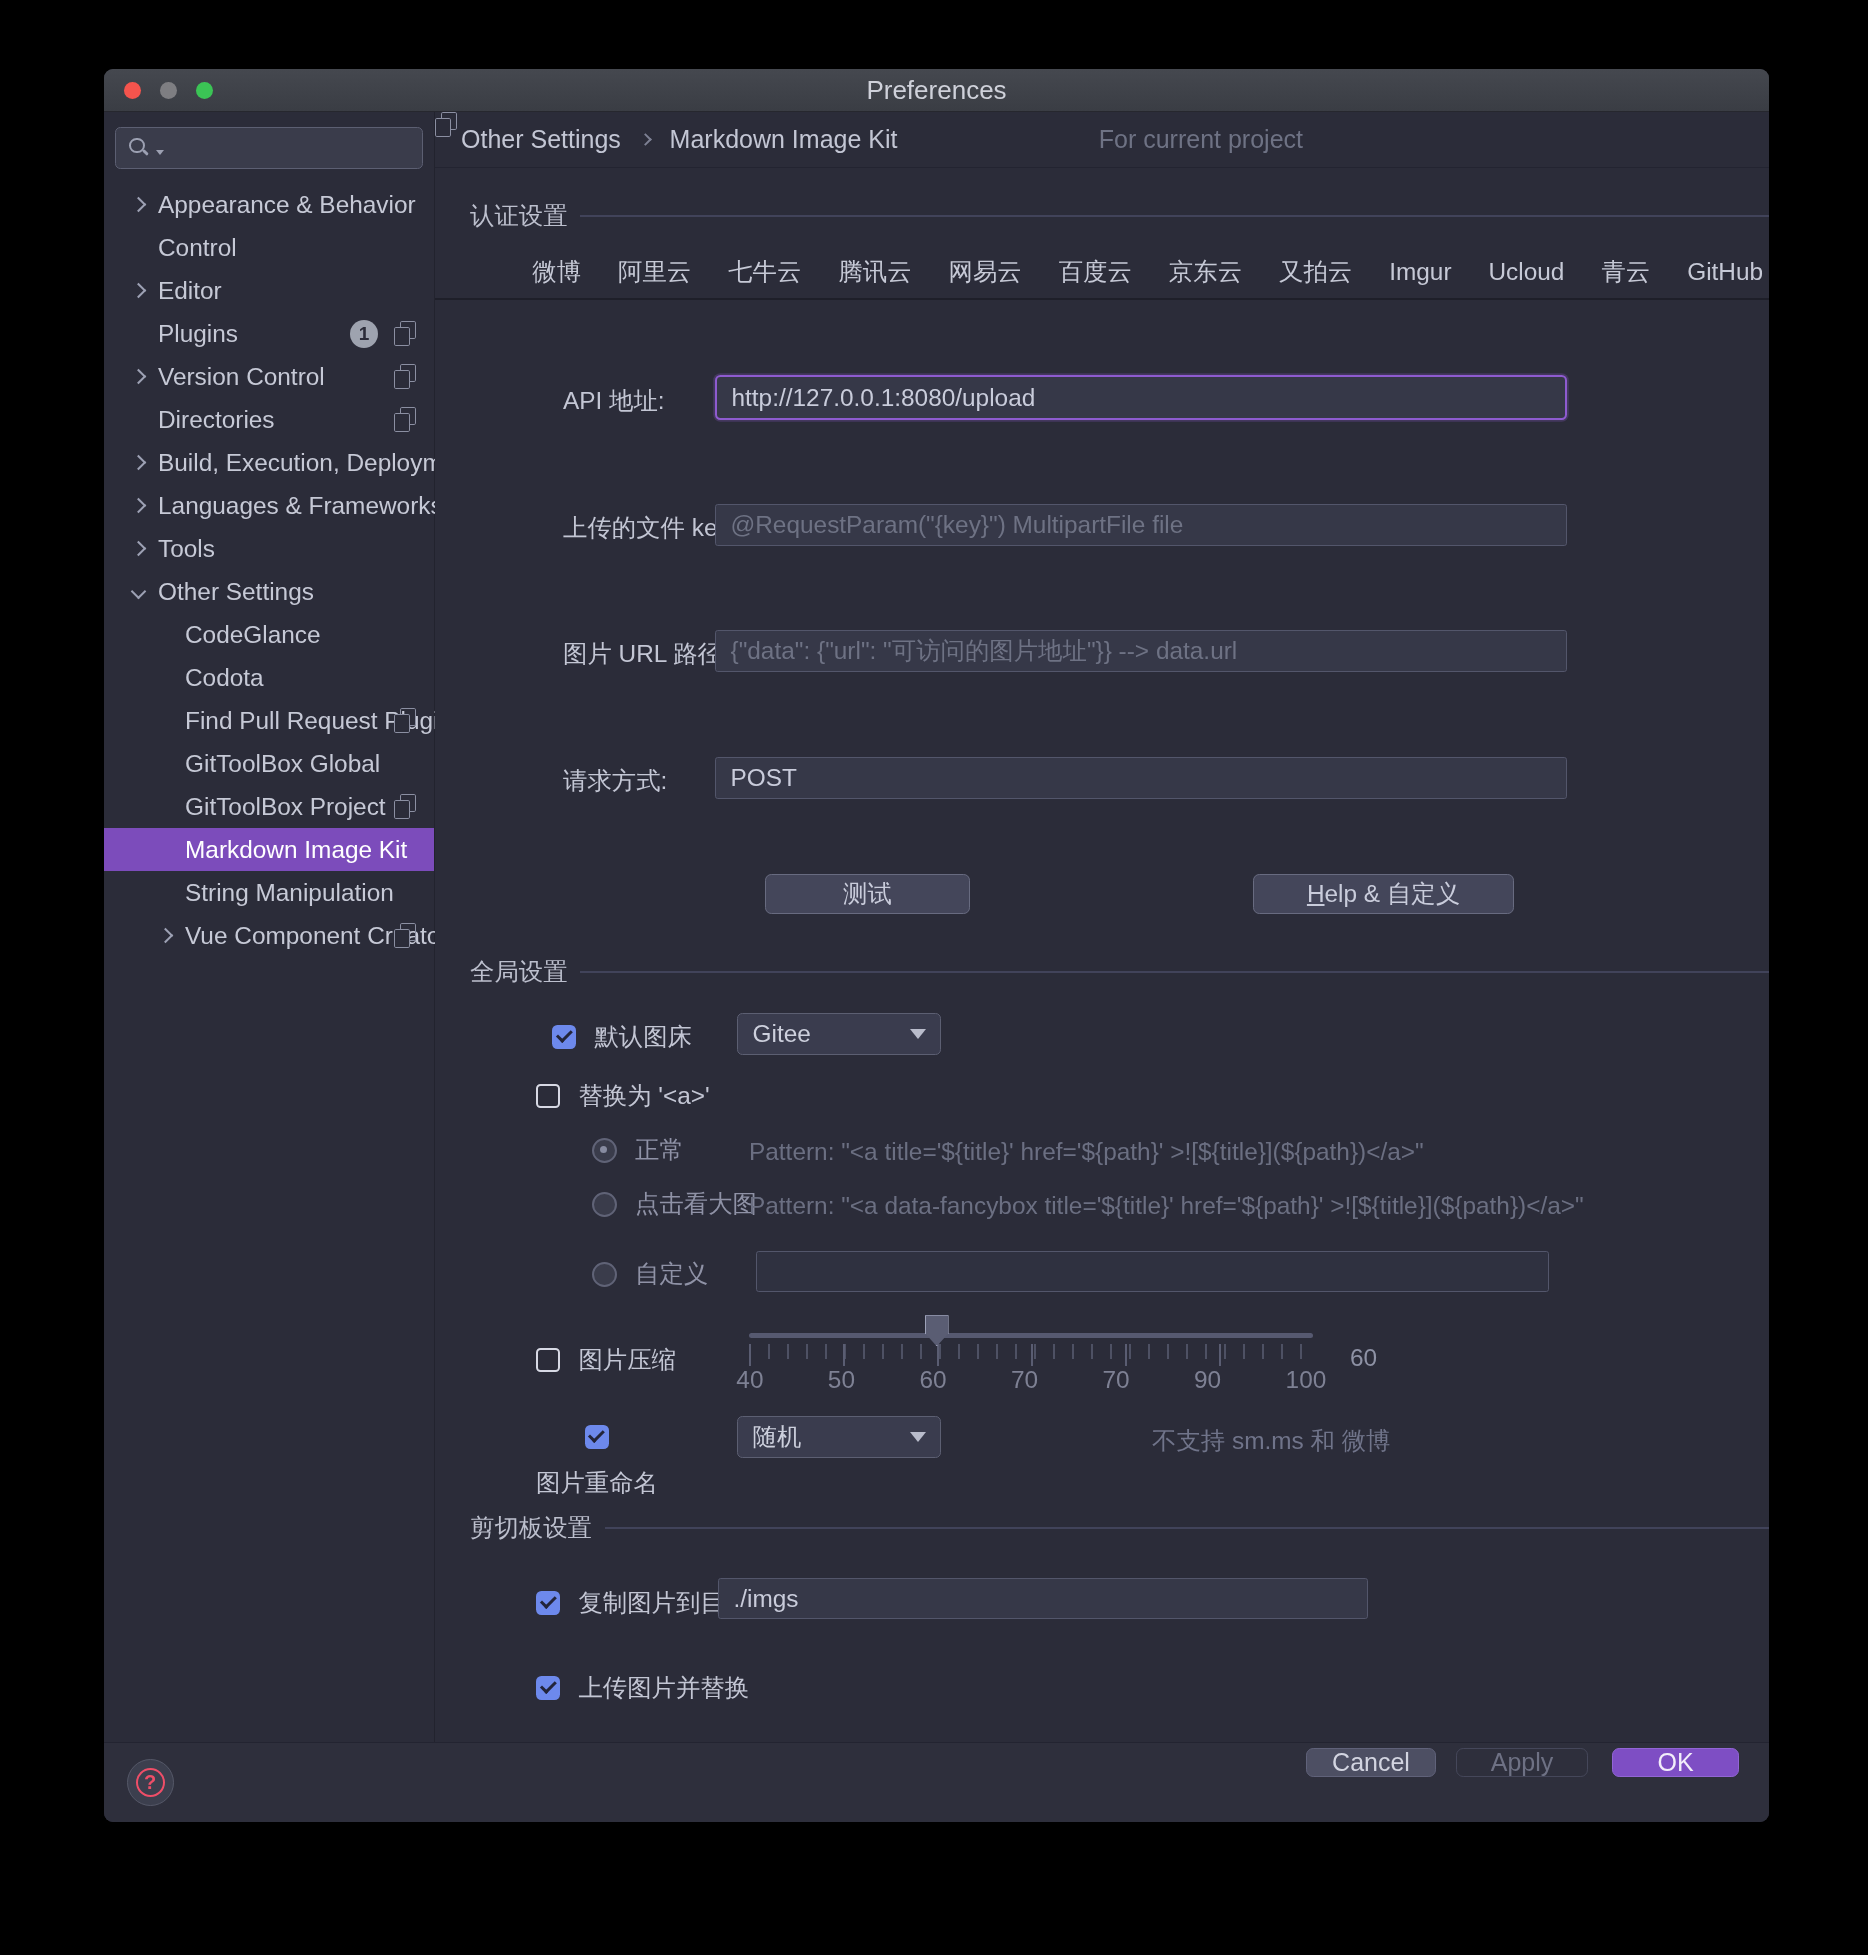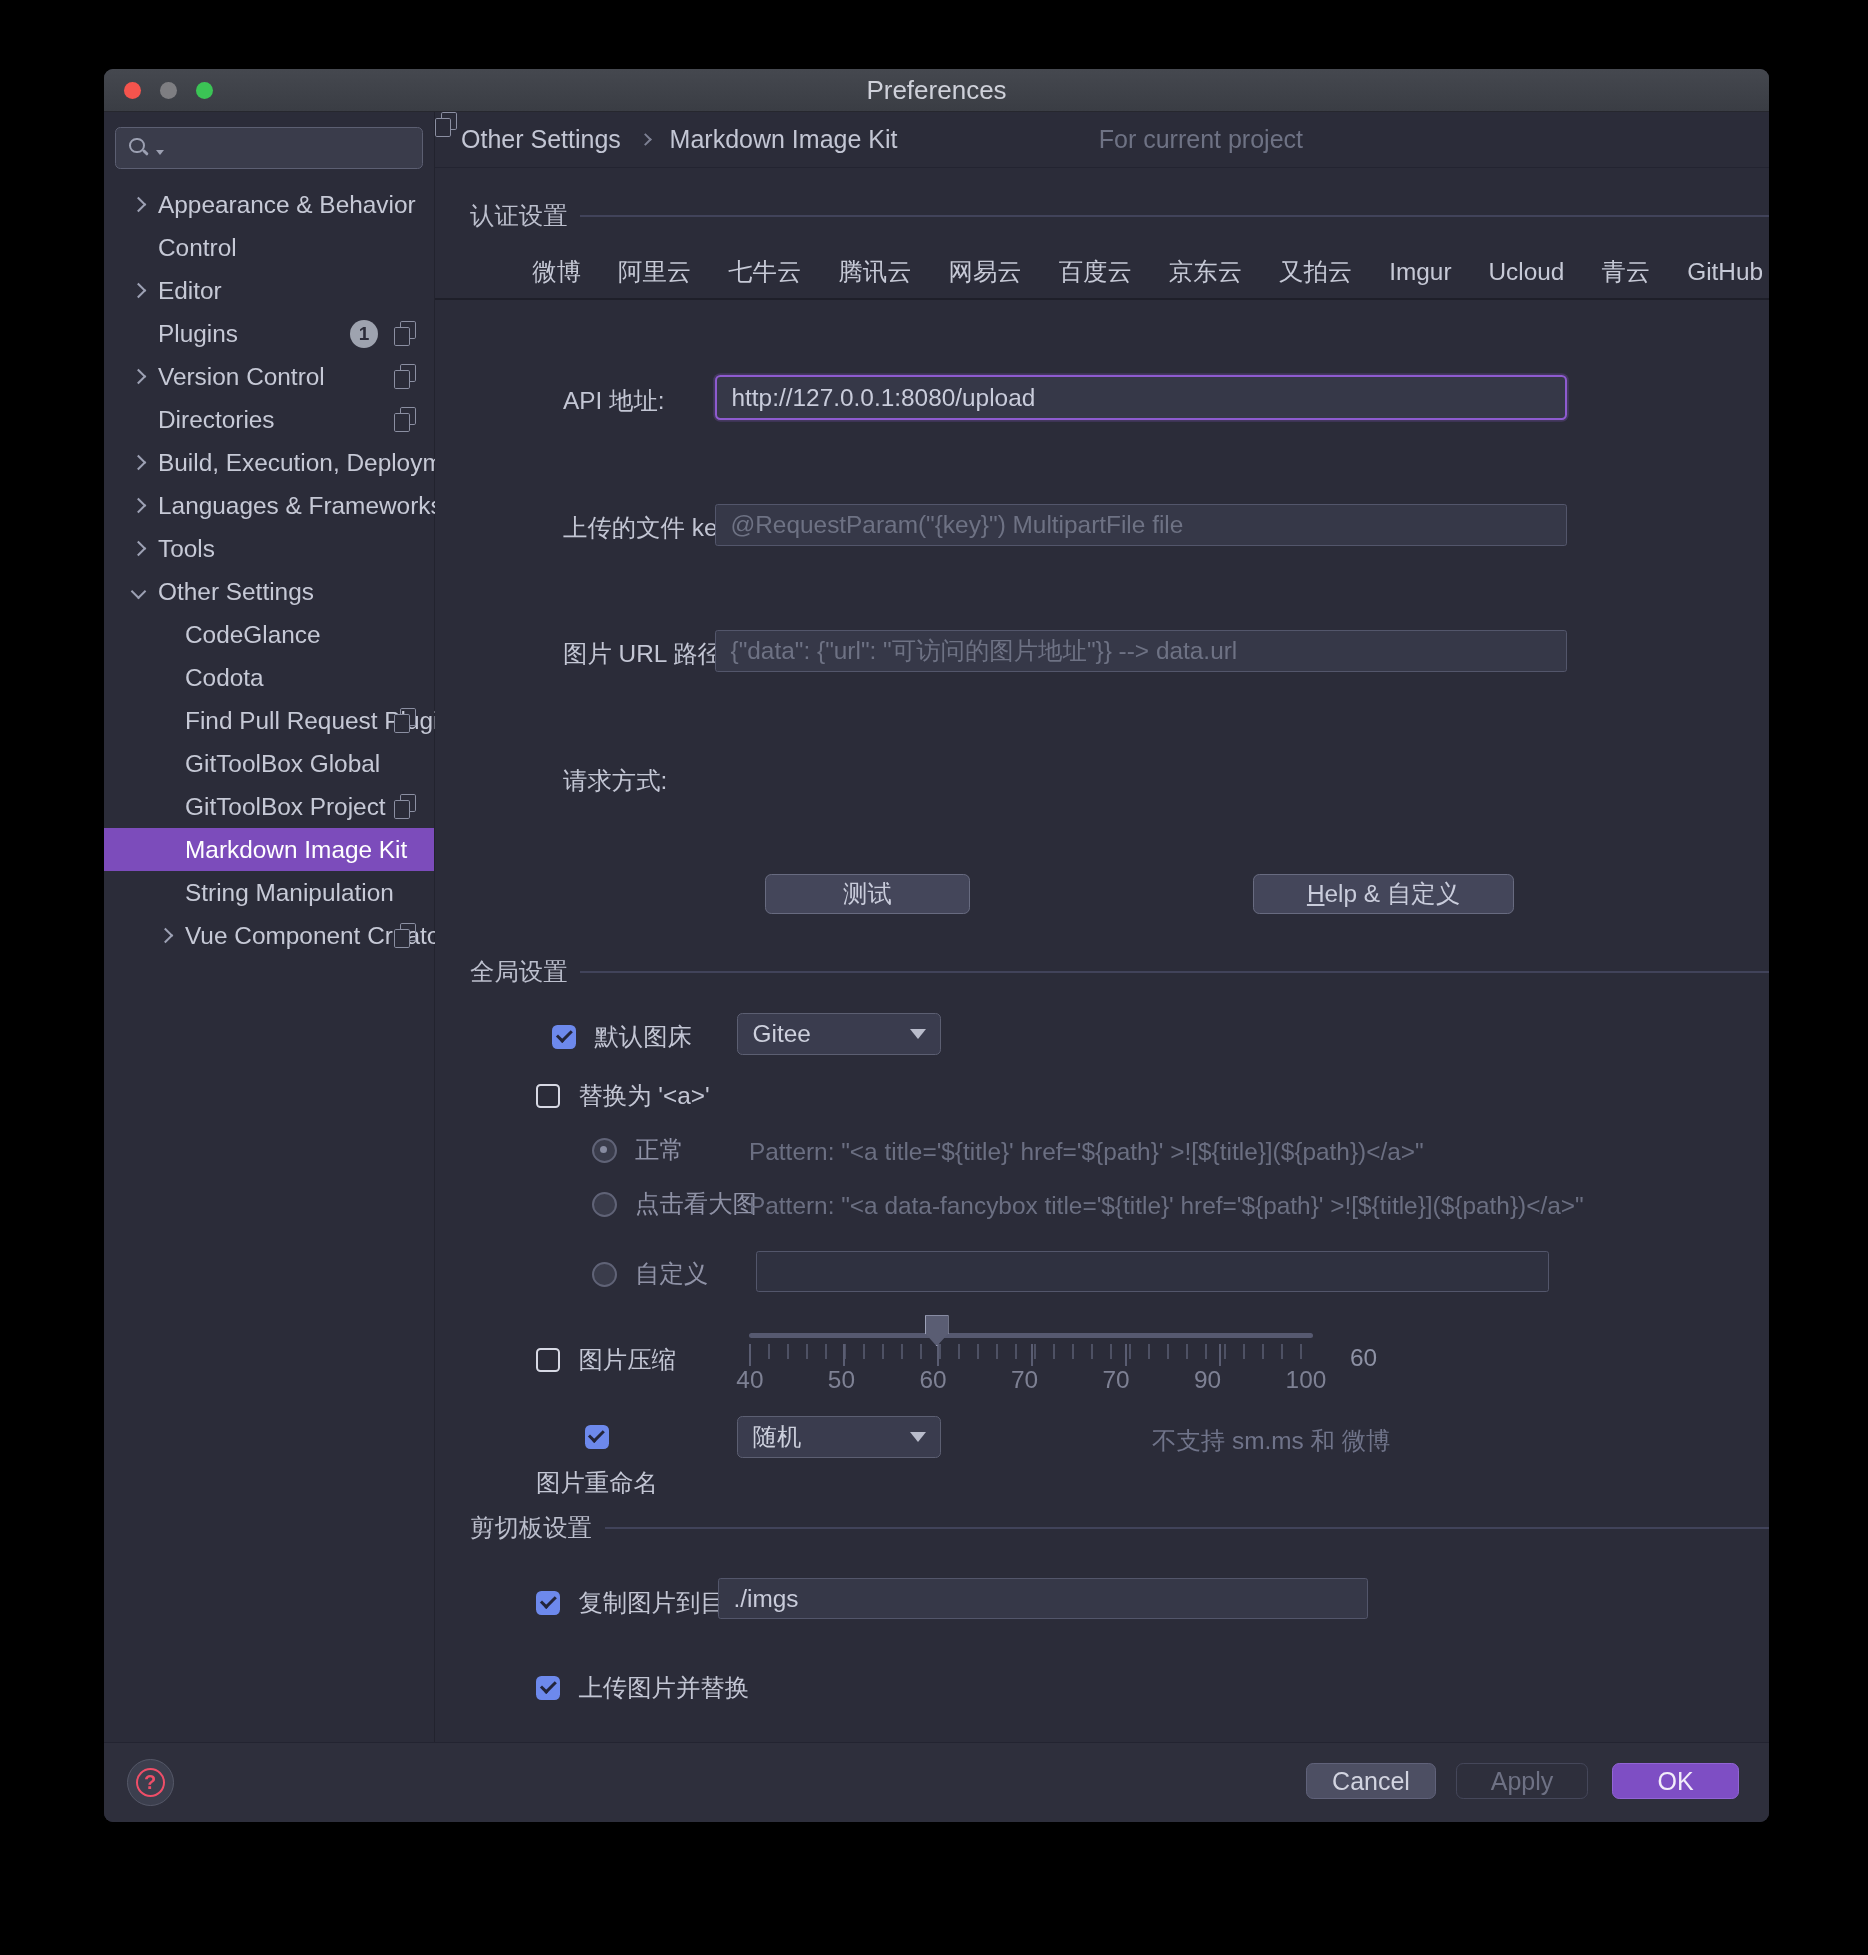--- a/index.html
+++ b/index.html
@@ -118,21 +118,21 @@
 
   .note { position:absolute; left:717px; color:#70748A; font-size:24.4px; }
 
   
   .footer { position:absolute; left:0; right:0; bottom:0; height:80px; background:#2E2F3C; border-top:0.9px solid #232431; }
   .helpbtn { position:absolute; left:22.6px; top:16.3px; width:47px; height:47px; border-radius:50%;
              background:#3C3F4E; border:0.9px solid #555868; display:flex; align-items:center; justify-content:center; }
   .helpring { width:29px; height:29px; border-radius:50%; border:2.7px solid #EE4E68;
               display:flex; align-items:center; justify-content:center;
               color:#EE4E68; font-size:20px; font-weight:bold; }
-  .fbtn { position:absolute; top:20px; height:36px; border-radius:7.2px; font-size:25px;
+  .fbtn { position:absolute; top:5px; height:29px; border-radius:7.2px; font-size:25px;
           display:flex; align-items:center; justify-content:center; }
   .fbtn.cancel { left:1202px; width:130px; background:#4D4F63; border:0.9px solid #60627A; color:#D2D4E0; }
   .fbtn.apply  { left:1352px; width:132px; background:transparent; border:0.9px solid #45475A; color:#6E7184; }
   .fbtn.ok     { left:1508px; width:127px; background:#7E4EC4; border:0.9px solid #9265D6; color:#F2EDFA; }
 
   .u { text-decoration:underline; }
 </style>
 </head>
 <body>
 
@@ -264,20 +264,21 @@
       <span class="frm-label" style="top:273px;">API 地址:</span>
       <input class="inputbox focus" style="top: 263px; height: 45px;" value="http://127.0.0.1:8080/upload">
 
       <span class="frm-label" style="top:400px;">上传的文件 key:</span>
       <input class="inputbox" style="top: 392px;" placeholder="@RequestParam(&quot;{key}&quot;) MultipartFile file">
 
       <span class="frm-label" style="top:526px;">图片 URL 路径:</span>
       <input class="inputbox" style="top: 518px;" placeholder="{&quot;data&quot;: {&quot;url&quot;: &quot;可访问的图片地址&quot;}} --&gt; data.url">
 
       <span class="frm-label" style="top:653px;">请求方式:</span>
+      <input class="inputbox" style="top: 645px;" value="POST">
 
       <div class="btn" style="left:330px; top:762px; width:205px;">
         <span>测试</span>
       </div>
       <div class="btn" style="left:818px; top:762px; width:261px;">
         <span><span class="u">H</span><span>elp &amp; 自定义</span></span>
       </div>
 
       <div class="sec-head" style="left:35px; top:844px; right:0;">
         <span>全局设置</span>

